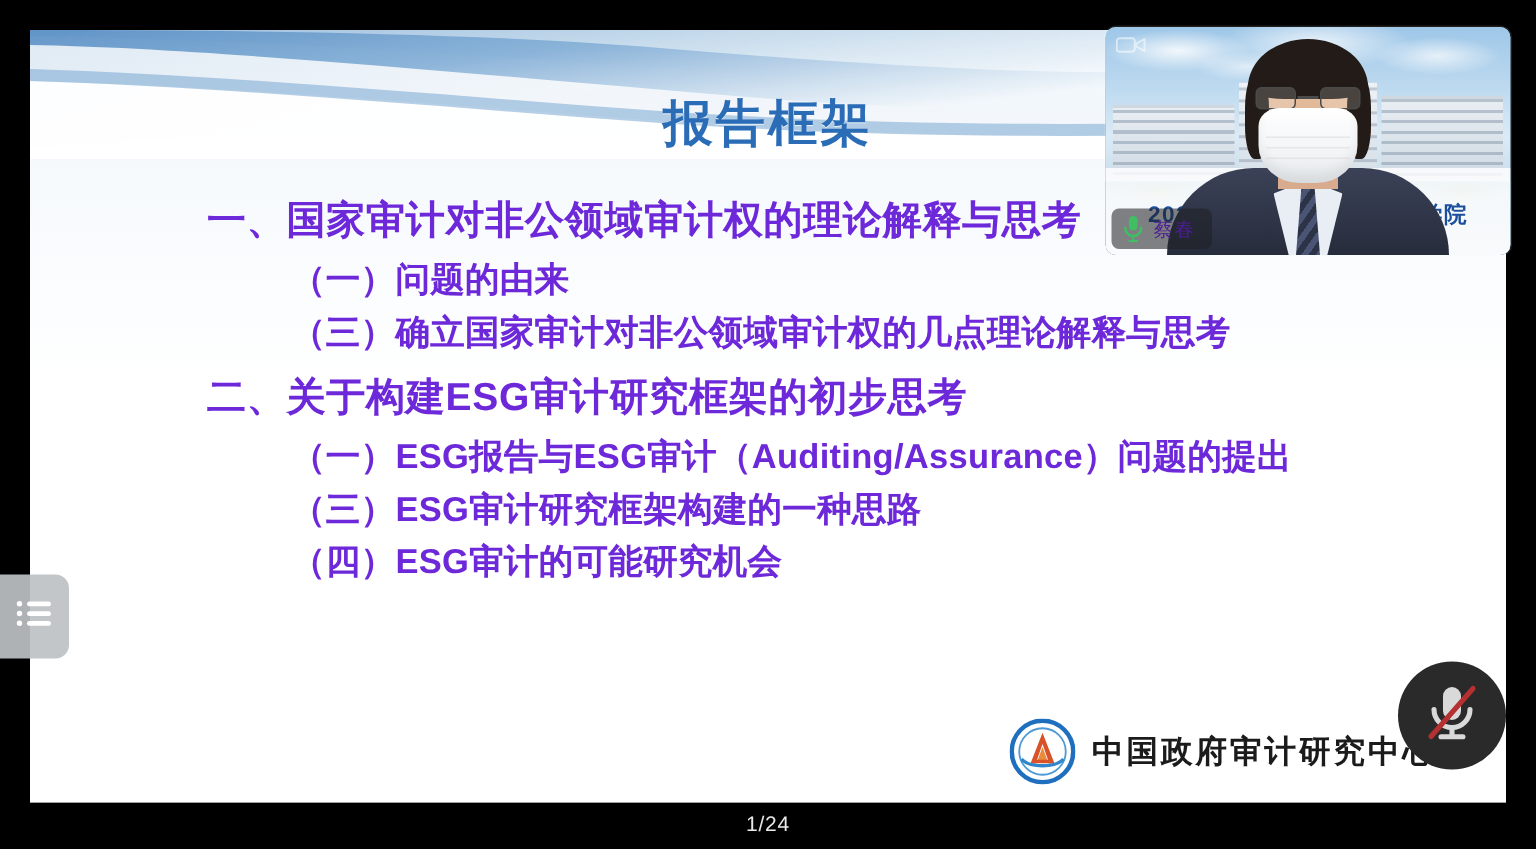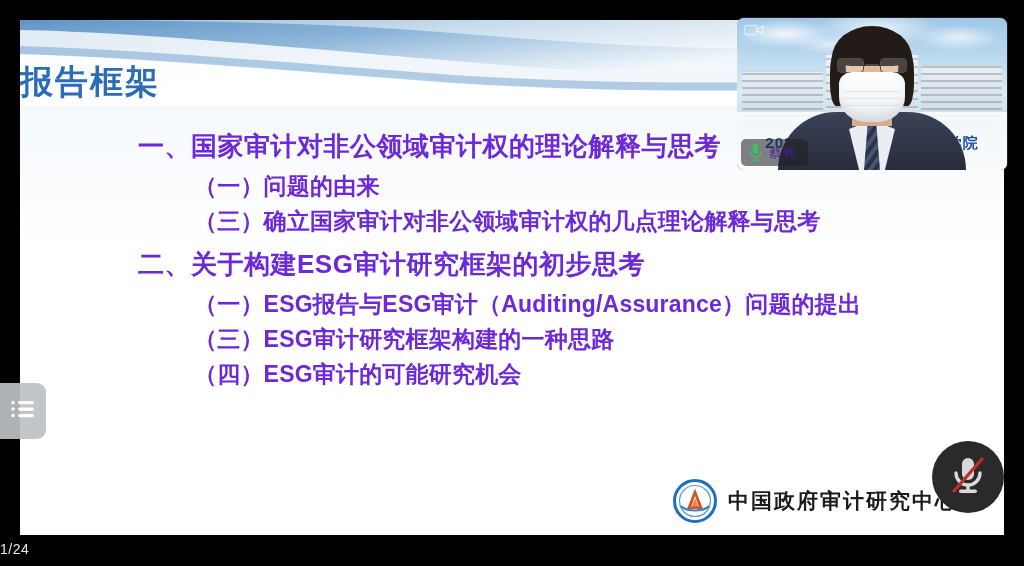--- a/index.html
+++ b/index.html
@@ -45,20 +45,21 @@
     overflow: hidden;
     pointer-events: none;
   }
   .wave-wrap svg { display: block; }
 
   
   .slide-title {
     position: absolute;
     left: 0; right: 0;
     top: 40px;
+    text-align: center;
     font-size: 33px;
     font-weight: bold;
     letter-spacing: 2px;
     color: #2a6cb6;
     text-shadow: 0 1px 0 rgba(255,255,255,.7);
   }
 
   
   .outline {
     position: absolute;
@@ -109,20 +110,21 @@
     font-weight: bold;
     color: #1b1b1b;
     letter-spacing: 2px;
   }
 
   
   .page-indicator {
     position: absolute;
     left: 0; right: 0;
     bottom: 9px;
+    text-align: center;
     color: #e8e8e8;
     font-size: 14px;
     letter-spacing: .5px;
   }
 
   
   #video-thumb {
     position: absolute;
     left: 737px;
     top: 18px;

